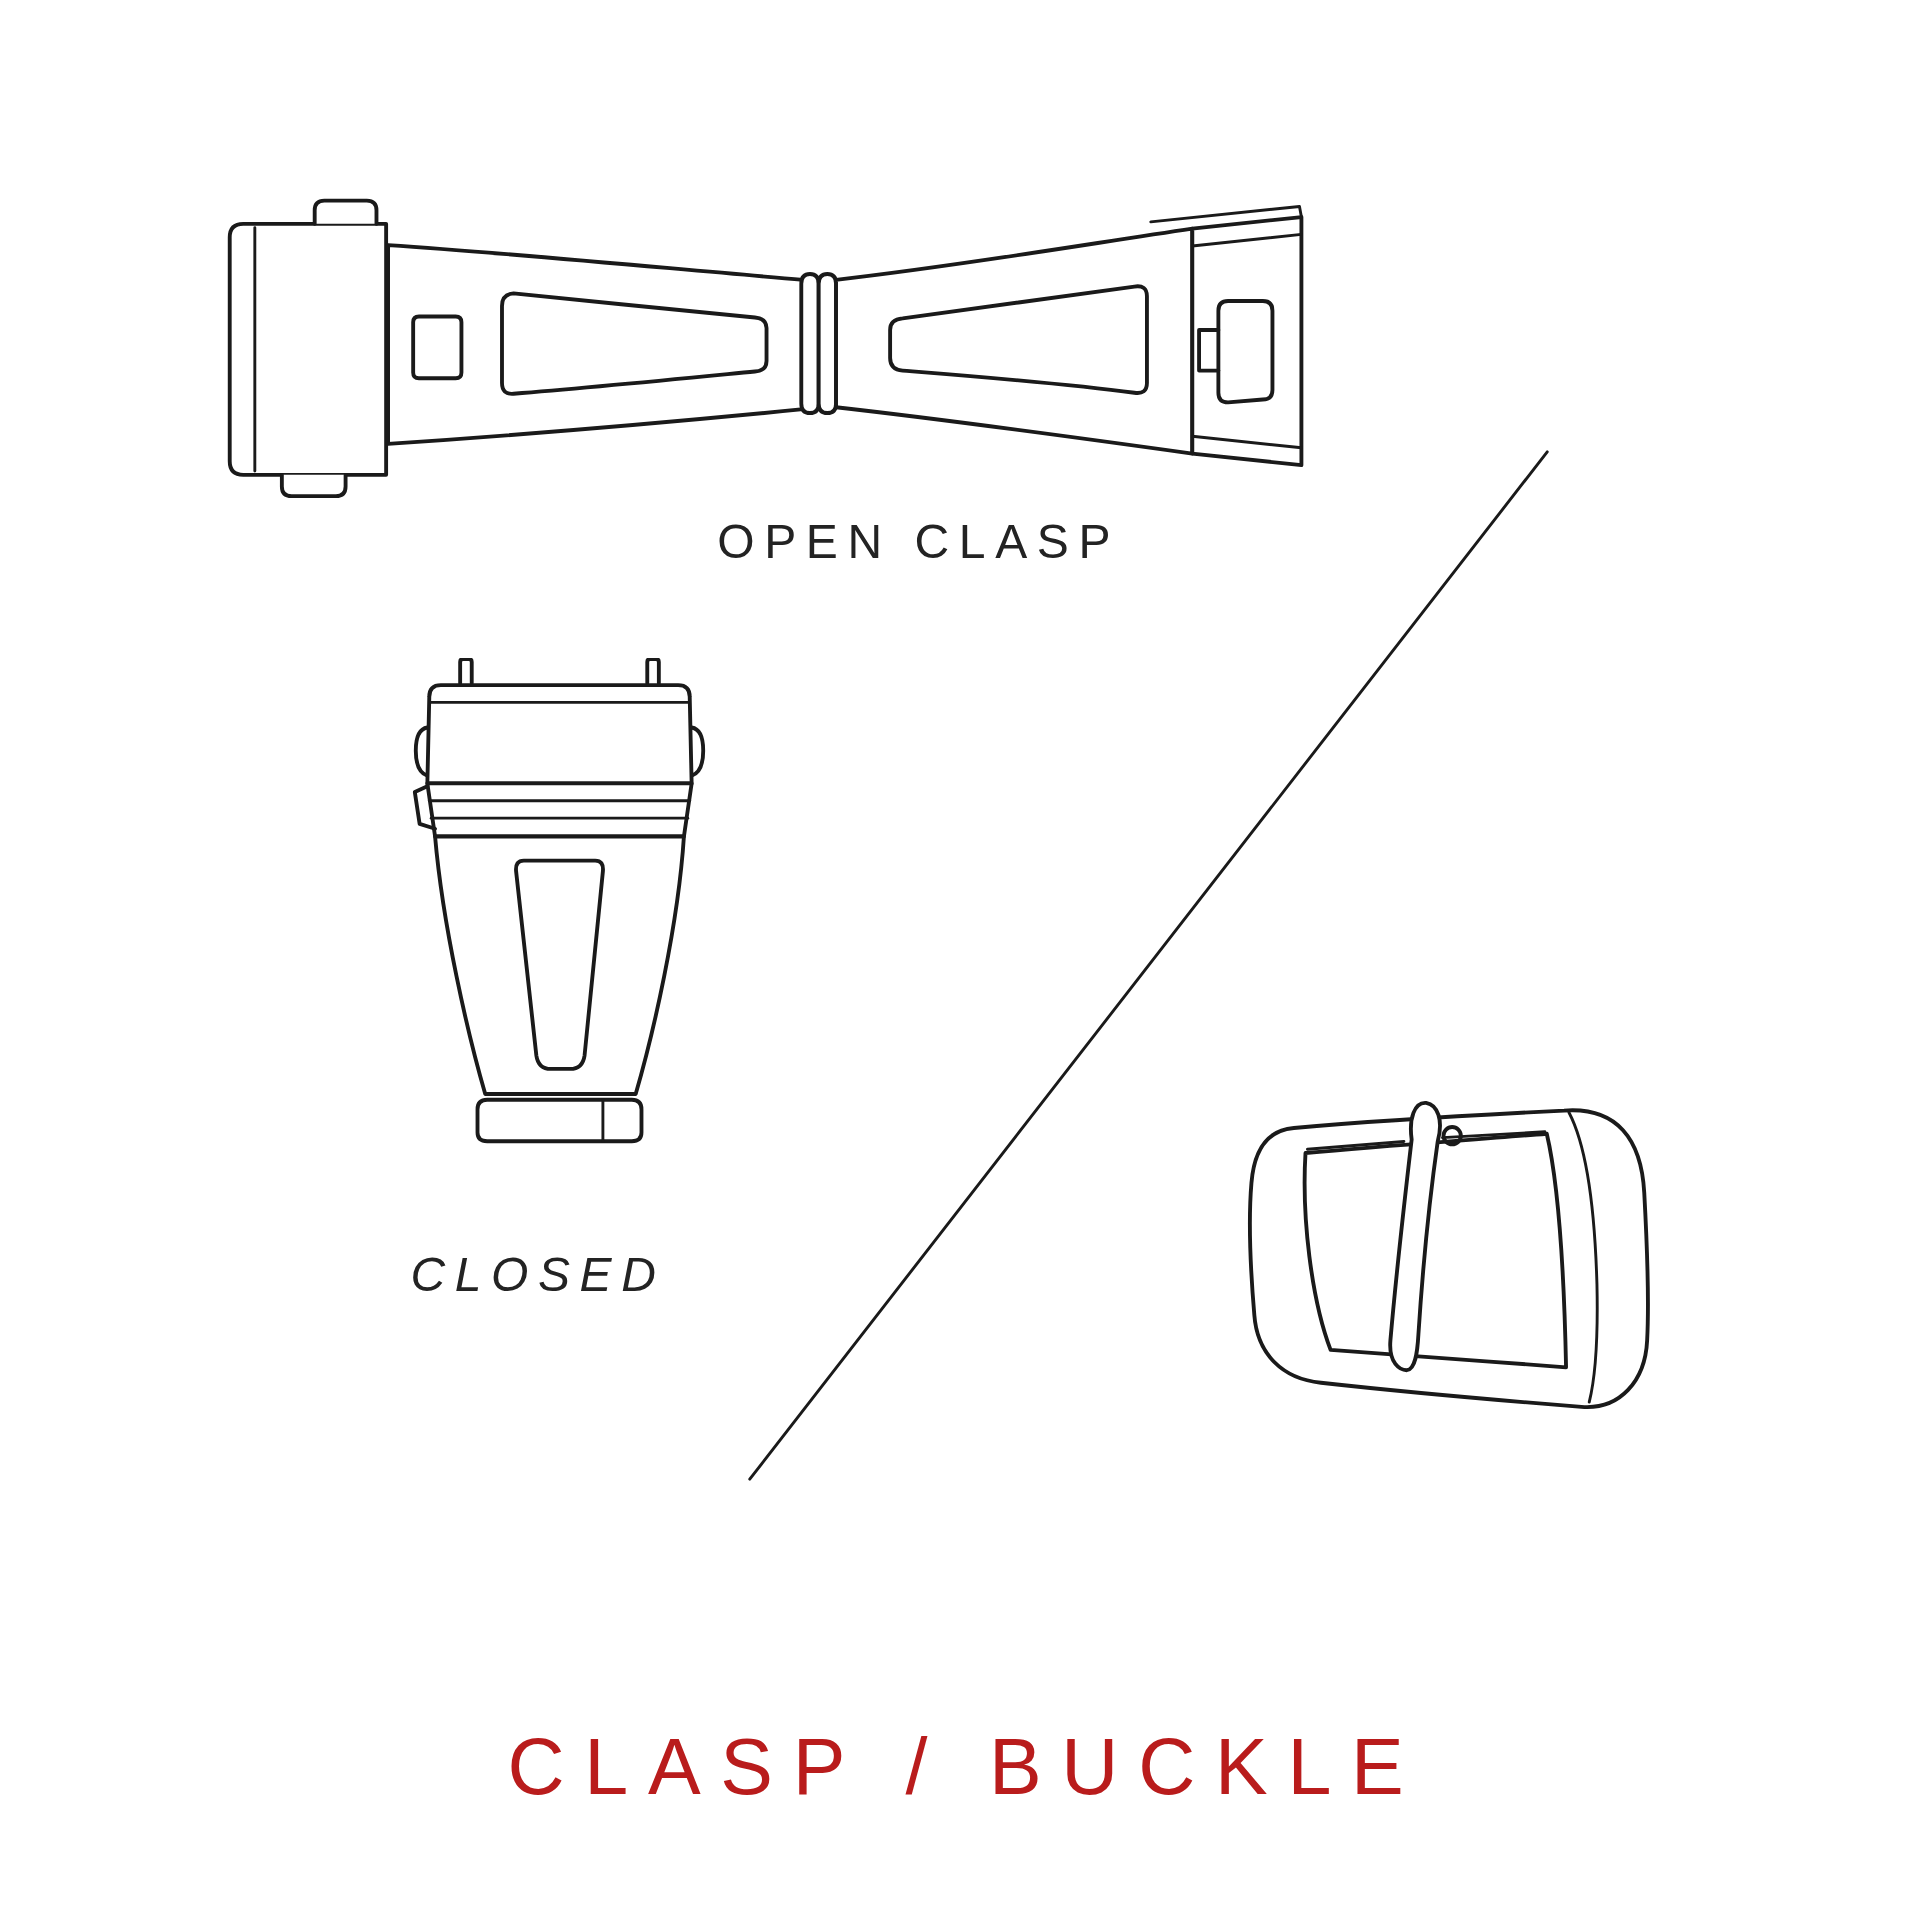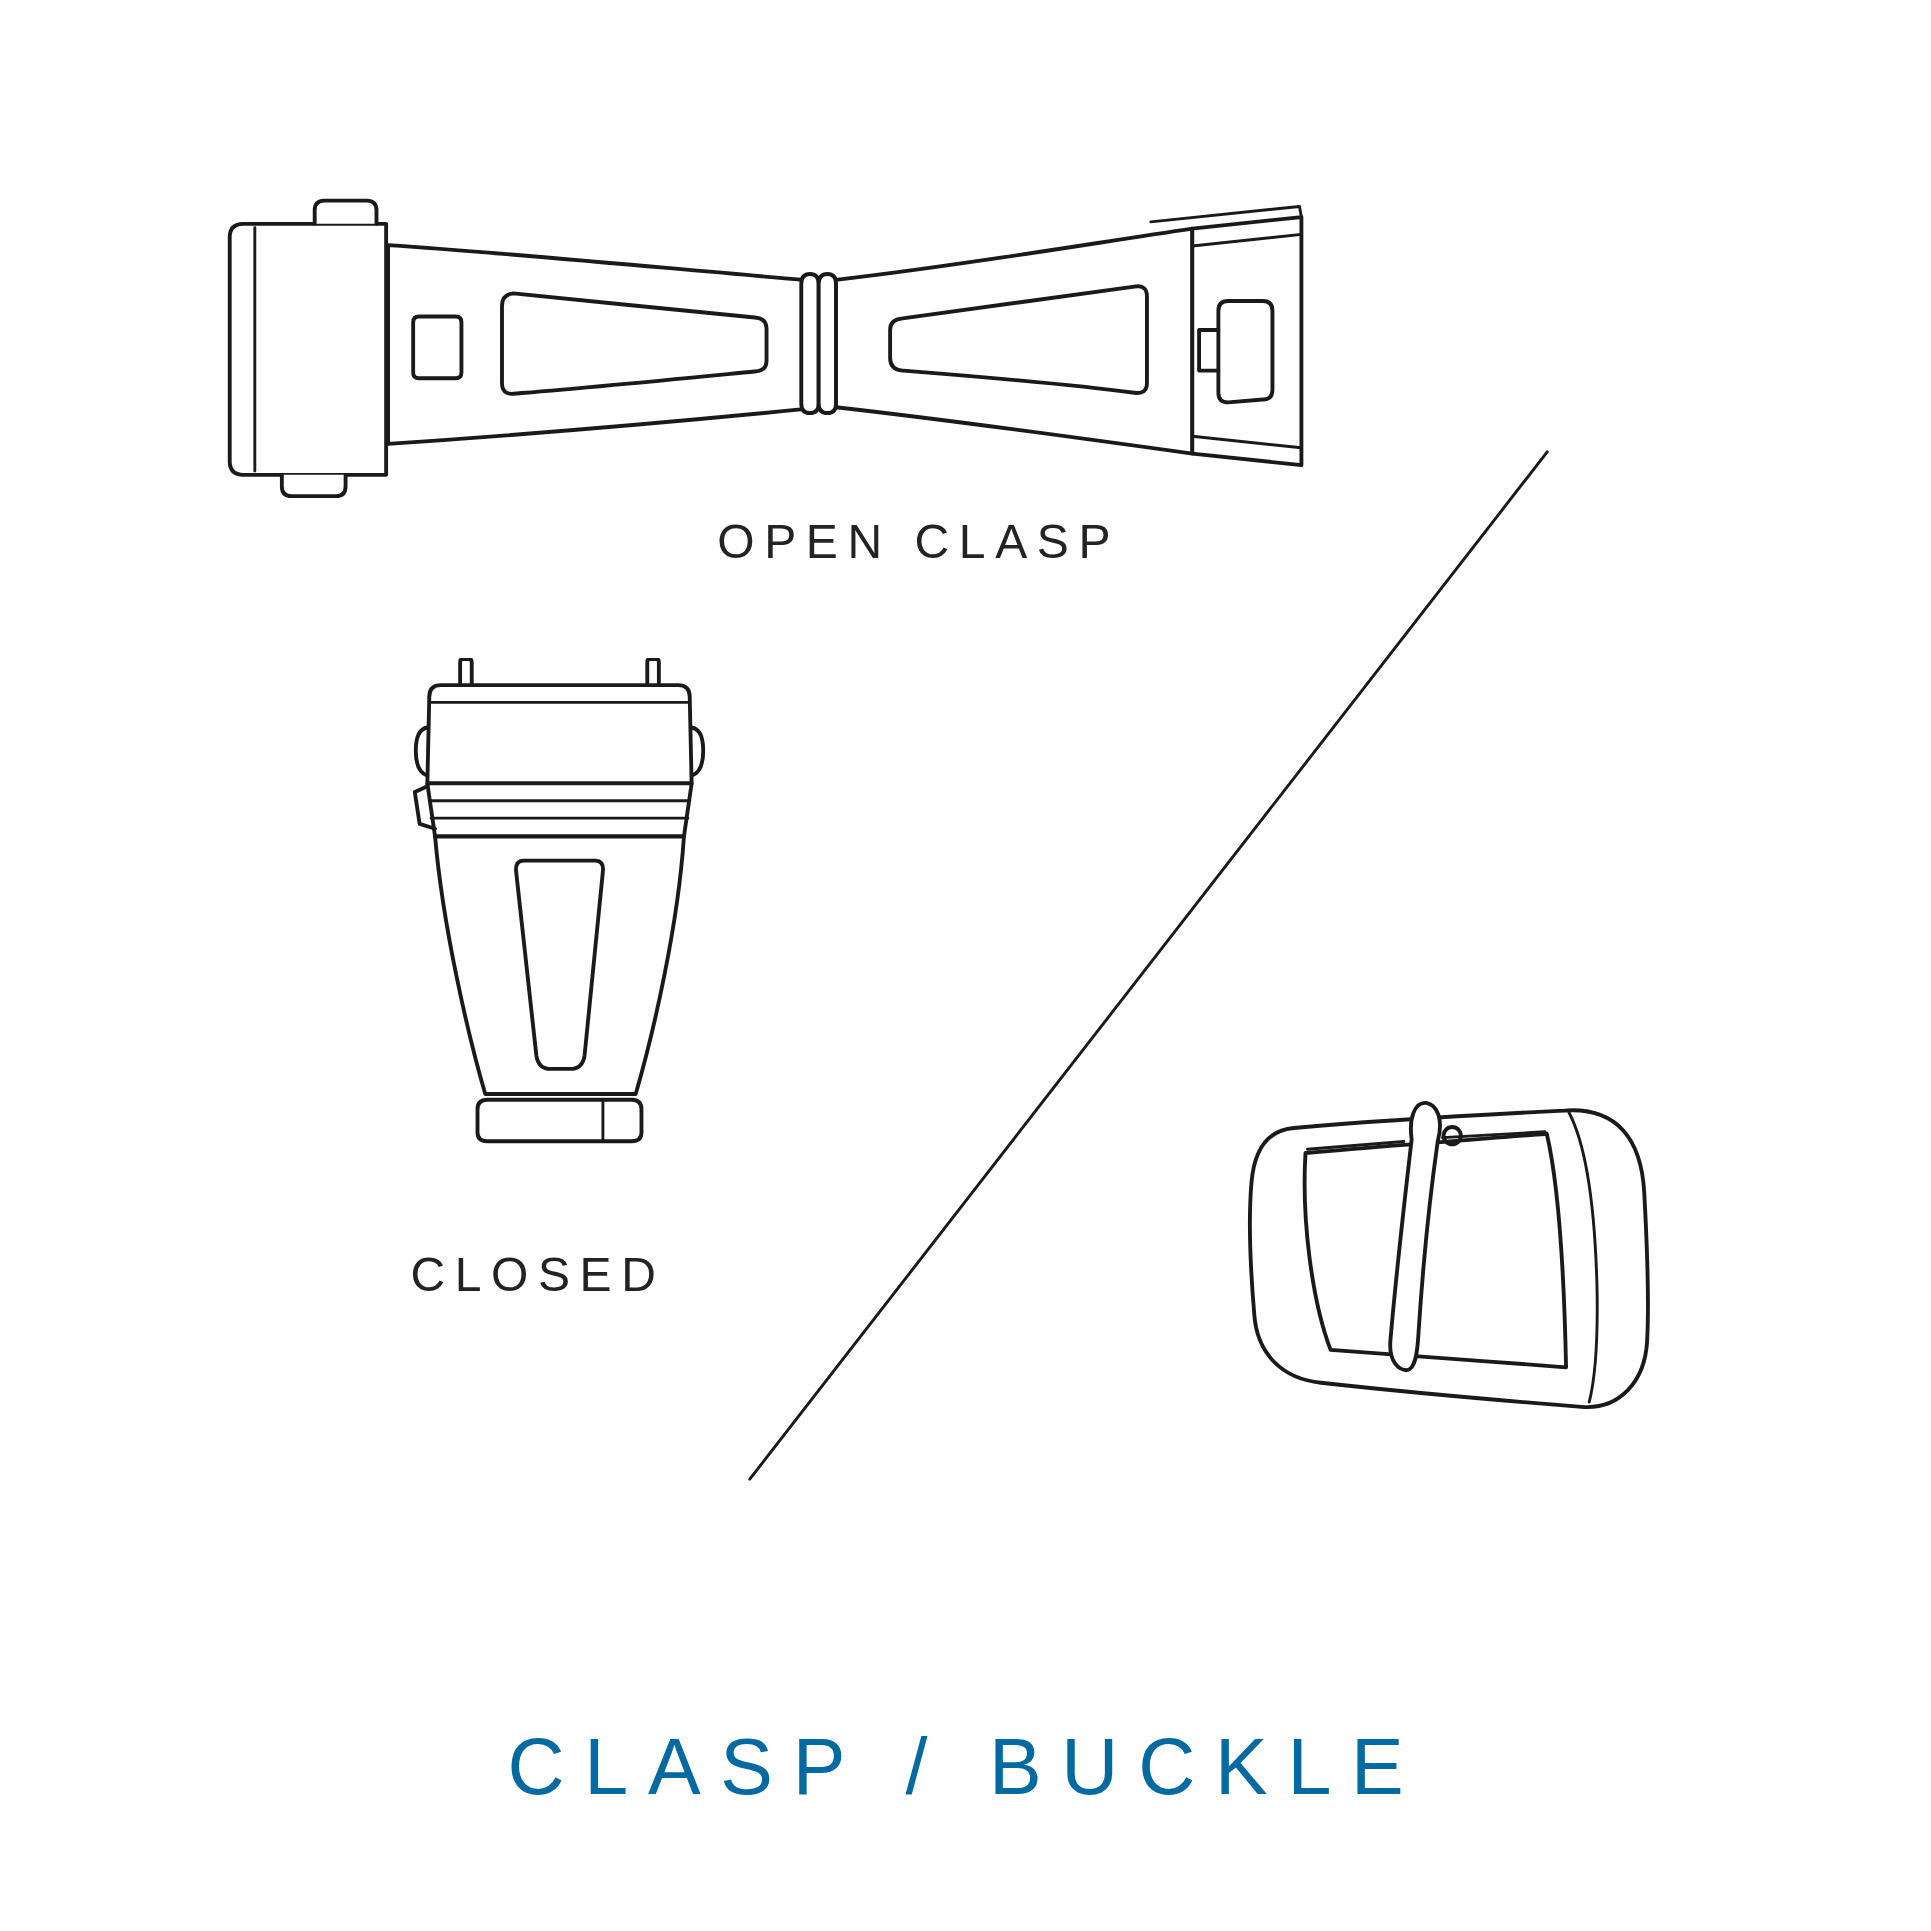--- a/index.html
+++ b/index.html
@@ -13,22 +13,22 @@
     stroke:#1a1a1a;stroke-width:4;fill:none;
     stroke-linecap:round;stroke-linejoin:round;
   }
   .illus .filled{fill:#ffffff;}
   .illus .thin{stroke-width:3;}
   .label{
     position:absolute;color:#232323;text-align:center;
     letter-spacing:0.2em;font-weight:400;white-space:nowrap;
   }
   #open-clasp-label{left:521px;top:514px;width:599px;font-size:48px;text-align:right;}
-  #closed-label{left:345px;top:1247px;width:386px;font-size:48px;}
-  #diagram-title{left:193px;top:1721px;width:1545px;font-size:79px;letter-spacing:0.25em;color:#0369a1;}
+  #closed-label{left:345px;top:1247px;width:386px;font-size:48px;font-style:italic;}
+  #diagram-title{left:193px;top:1721px;width:1545px;font-size:79px;letter-spacing:0.25em;color:#b91c1c;}
 </style>
 </head>
 <body>
 
 <div>
 
   <svg class="illus" style="left:222px;top:185px;" width="1091" height="319" viewBox="0 0 1130 330">
     <g>
       <path class="filled" d="M172,62 C320,72 480,88 602,98 L602,232 C480,244 320,258 172,268 Z"></path>
       <path d="M204,136 Q198,136 198,142 L198,194 Q198,200 204,200 L242,200 Q248,200 248,194 L248,142 Q248,136 242,136 Z"></path>

